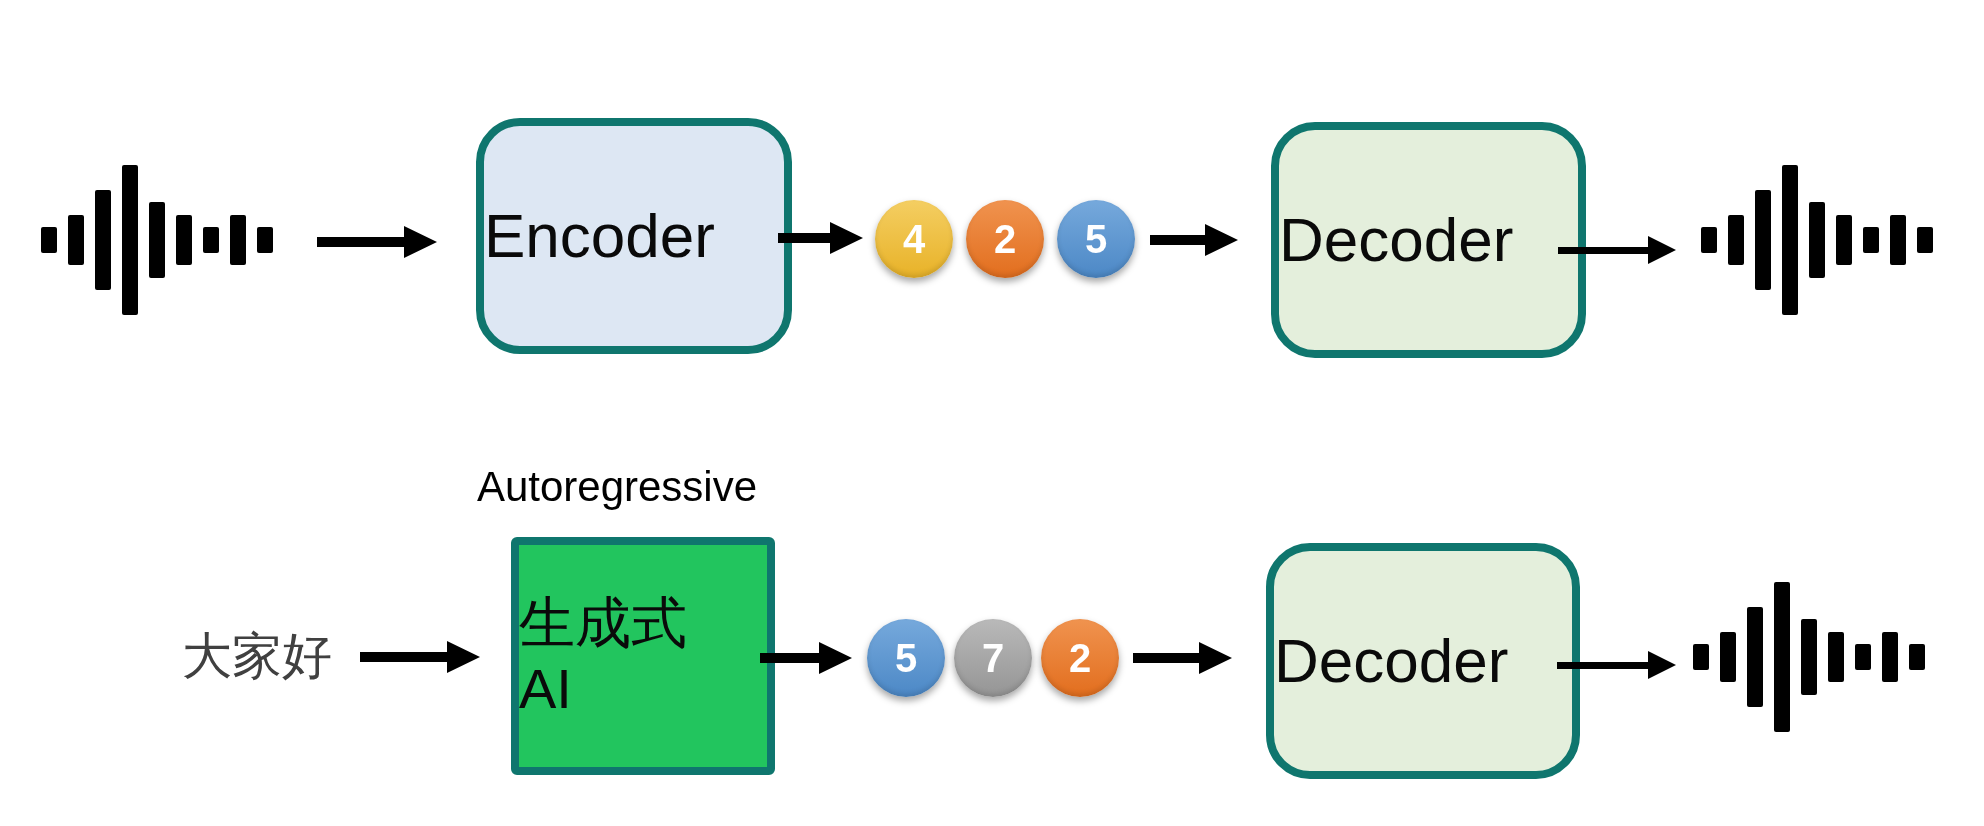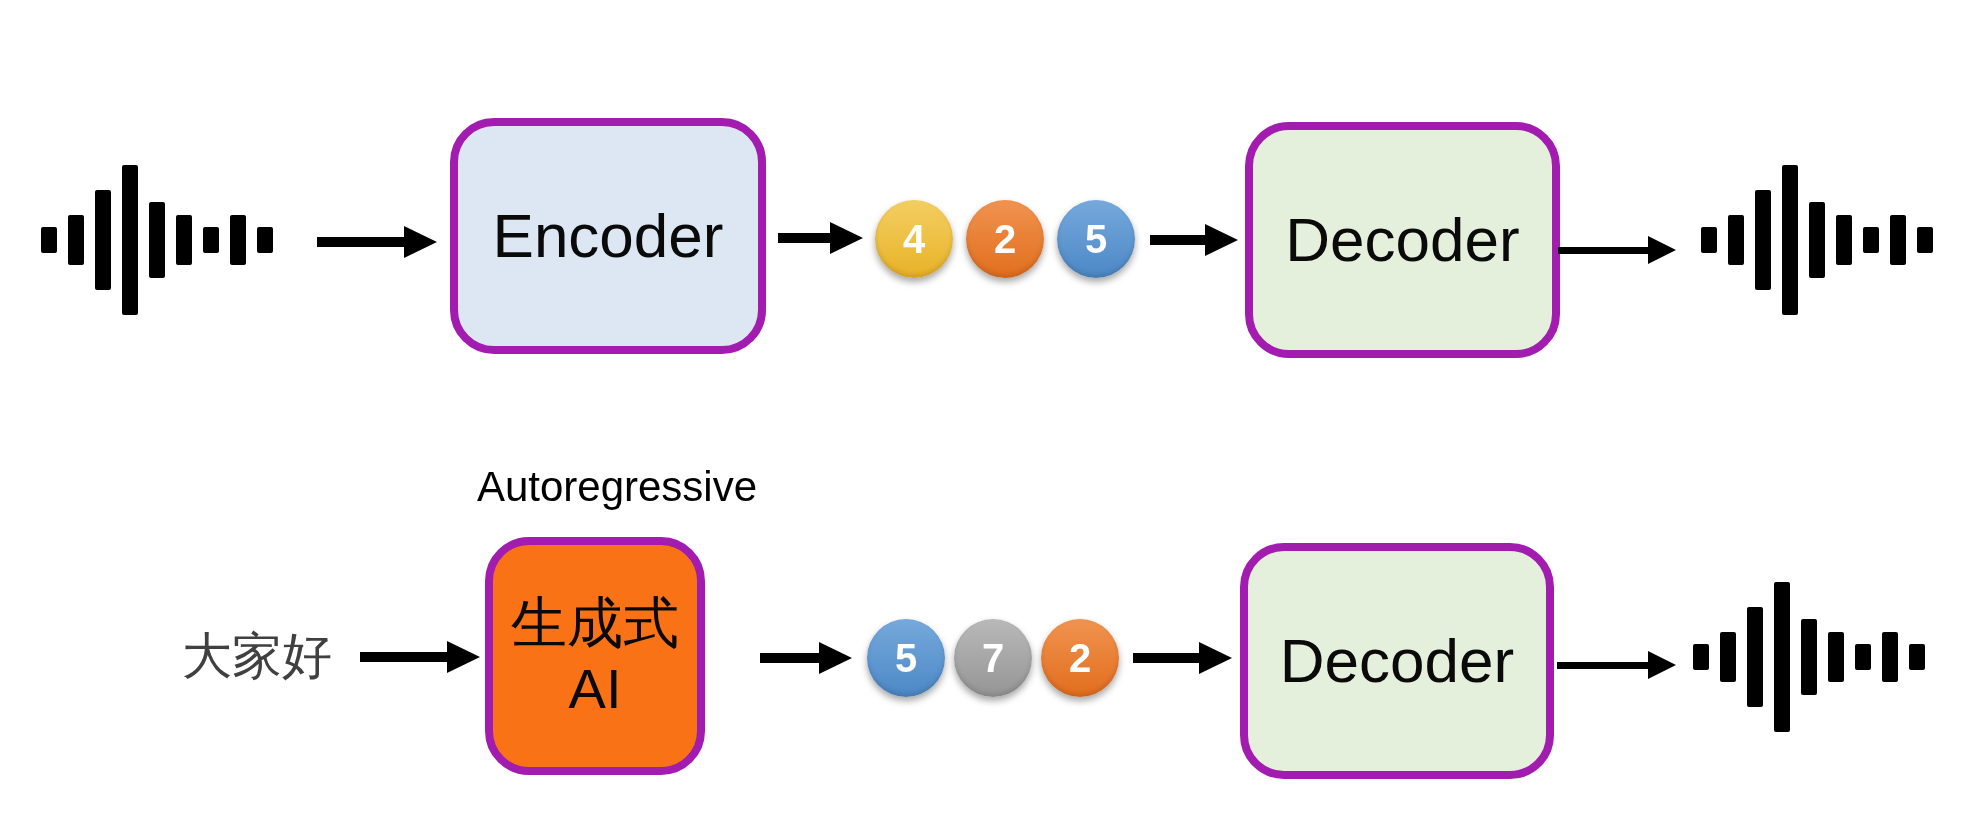--- a/index.html
+++ b/index.html
@@ -11,23 +11,24 @@
     overflow:hidden;
   }
 
   
   .wave { position:absolute; display:flex; align-items:center; gap:11px; height:152px; }
   .wave .wbar { width:16px; background:#000; border-radius:2px; }
 
   
   .box {
     position:absolute; box-sizing:border-box;
-    border:8px solid #a21caf; border-radius:44px;
-    display:flex; flex-direction:column; align-items:center; justify-content:center;
+    border:8px solid #0f766e; border-radius:44px;
+    display:flex; flex-direction:column; align-items:flex-start; justify-content:center;
     text-align:center;
+    margin-left:26px;
   }
   .box-text { font-size:62px; color:#0a0a0a; line-height:1.05; white-space:nowrap; }
   .box-text.cjk { font-size:56px; line-height:1.18; }
 
   
   .block-label {
     position:absolute; text-align:center; color:#000;
     font-size:50px; line-height:1.1; white-space:nowrap;
   }
   .block-label.en { font-size:42px; font-weight:400; }
@@ -121,21 +122,21 @@
     </div>
 
   <div class="input-text" style="left:132px; top:626px; width:250px;">大家好</div>
 
   <div class="arrow" style="left:360px; top:641px; width:120px;">
     <div class="shaft"></div>
     <div class="head"></div>
   </div>
 
   <div class="block-label en" style="left:460px; top:464px; width:314px;">Autoregressive</div>
-  <div class="box" style="left: 485px; top: 537px; width: 220px; height: 238px; background: #f97316;">
+  <div class="box" style="left: 485px; top: 537px; width: 264px; height: 238px; background: #22c55e; border-radius: 6px;">
     <div class="box-text cjk">生成式</div>
     <div class="box-text cjk">AI</div>
   </div>
 
   <div class="arrow" style="left:760px; top:642px; width:92px;">
     <div class="shaft"></div>
     <div class="head"></div>
   </div>
 
   <div class="token" style="left: 867px; top: 619px; background: linear-gradient(rgb(118, 169, 220), rgb(76, 136, 198));">

